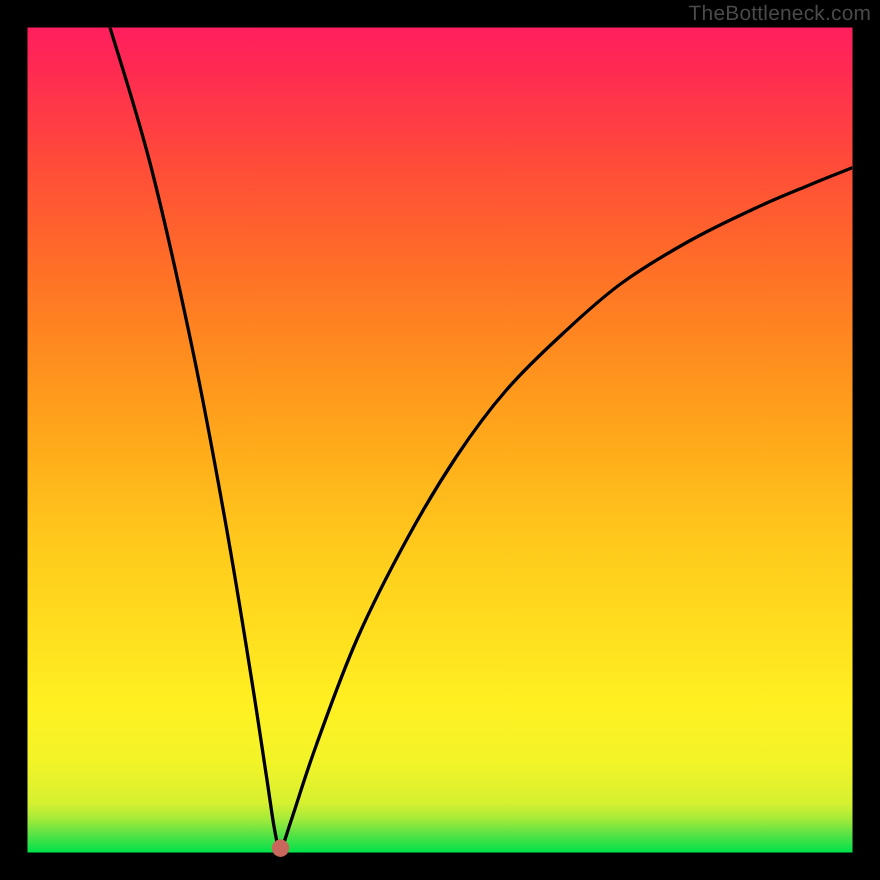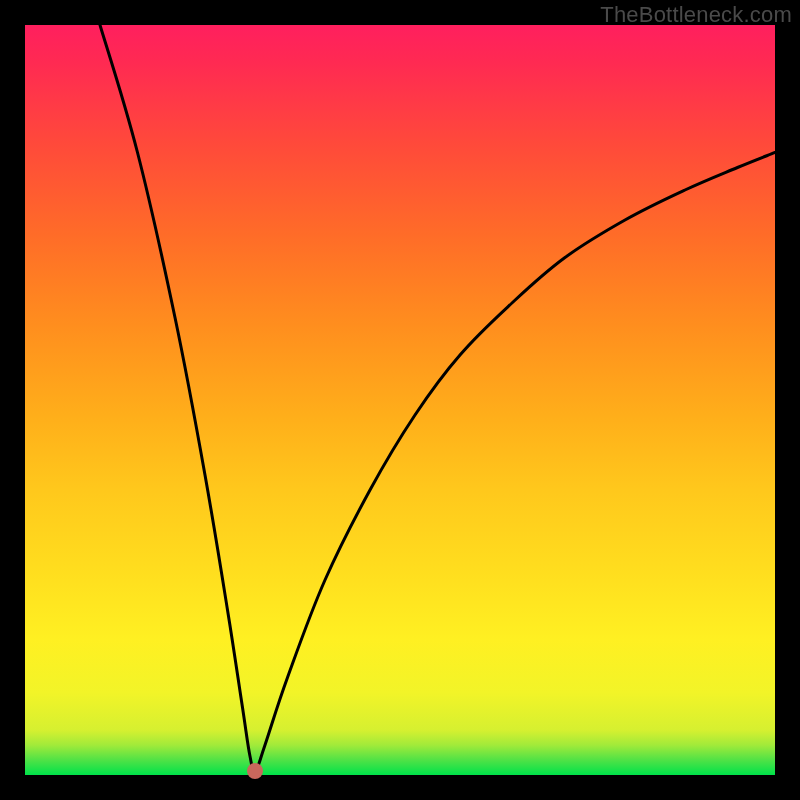--- a/index.html
+++ b/index.html
@@ -56,21 +56,21 @@
     border-radius: 50%;
     background: #c9675c;
     transform: translate(-50%, -50%);
   }
 
   .attribution {
     position: absolute;
     top: 2px;
     right: 8px;
     color: #4a4a4a;
-    font-size: 22px;
+    font-size: 19px;
     letter-spacing: 0.2px;
   }
 </style>
 </head>
 <body>
 
 <div class="attribution">TheBottleneck.com</div>
 
 <div class="chart-frame">
 

